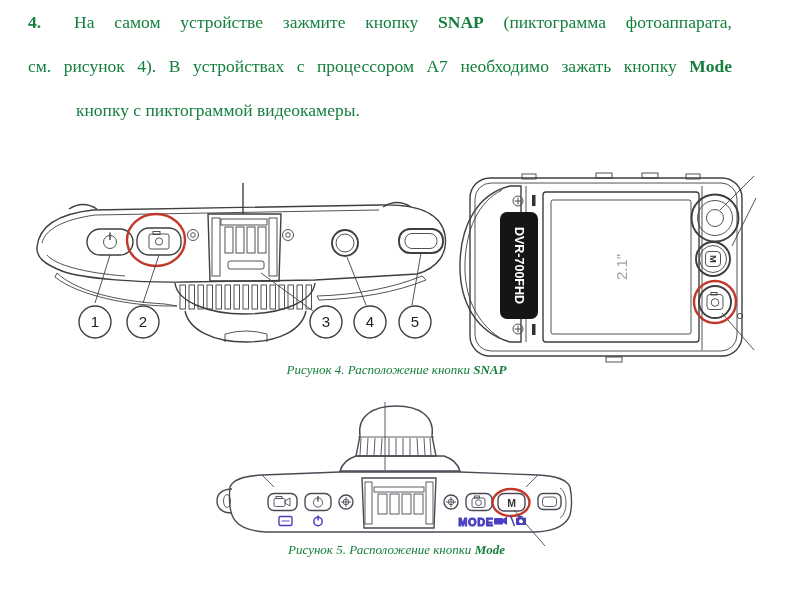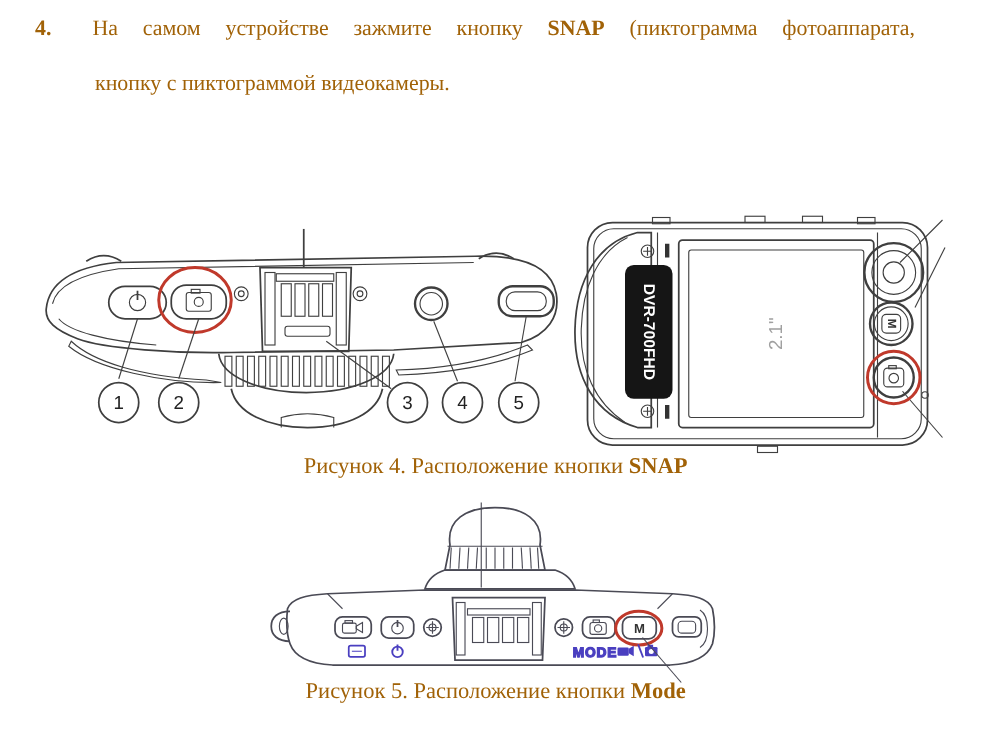--- a/index.html
+++ b/index.html
@@ -1,23 +1,23 @@
 <!DOCTYPE html>
 <html><head>
 <meta charset="utf-8">
 <style>
   html,body{margin:0;padding:0;background:#fff;}
   .page{position:relative;width:795px;height:594px;background:#ffffff;
-        font-family:"Liberation Serif",serif;color:#a16207;overflow:hidden;}
+        font-family:"Liberation Serif",serif;color:#15803d;overflow:hidden;}
   .para{position:absolute;left:28px;top:0;width:704px;font-size:17.5px;}
   .pline{height:44px;line-height:44px;text-align:justify;text-align-last:justify;}
   .pline.last{text-align-last:left;margin-left:48px;}
   .num{display:inline-block;width:46px;font-weight:bold;}
   b{font-weight:bold;}
-  .caption{position:absolute;left:0;width:793px;text-align:center;font-size:18px;}
+  .caption{position:absolute;left:0;width:793px;text-align:center;font-size:13px;font-style:italic;}
   #cap4{top:362px;}
   #cap5{top:542px;}
   svg{position:absolute;}
   #fig4L{left:25px;top:183px;}
   #fig4R{left:448px;top:170px;}
   #fig5{left:208px;top:398px;}
   .ln{fill:none;stroke:#3f3f3f;stroke-width:1.4;}
   .ln2{fill:none;stroke:#3f3f3f;stroke-width:1.9;}
   .thin{fill:none;stroke:#3f3f3f;stroke-width:0.9;}
   .bln{fill:none;stroke:#4a4a55;stroke-width:1.4;}
@@ -27,20 +27,21 @@
   .callout-num{font-family:"Liberation Sans",sans-serif;font-size:15px;fill:#222;}
   .sans{font-family:"Liberation Sans",sans-serif;}
 </style>
 </head>
 <body>
 
 <div class="page">
 
   <div class="para">
     <div class="pline"><span class="num">4.</span><span>На самом устройстве зажмите кнопку </span><b>SNAP</b><span> (пиктограмма фотоаппарата,</span></div>
+    <div class="pline"><span>см. рисунок 4). В устройствах с процессором А7 необходимо зажать кнопку </span><b>Mode</b></div>
     <div class="pline last"><span>кнопку с пиктограммой видеокамеры.</span></div>
   </div>
 
   <svg id="fig4L" width="430" height="178" viewBox="0 0 430 178">
     <g>
       <path class="ln" d="M 12,64 C 14,44 32,31 68,27 L 355,22 C 392,21 416,30 420,52 C 423,70 413,85 392,91 L 290,97 L 160,99 C 118,100 58,96 37,88 C 19,81 11,74 12,64 Z" fill="#fff"></path>
       <path class="thin" d="M 17,60 C 20,47 36,37 70,32 L 354,27"></path>
       <path class="thin" d="M 22,72 C 30,82 60,90 100,93"></path>
       <path class="ln" d="M 44,26 Q 58,17 72,26"></path>
       <path class="ln" d="M 358,24 Q 372,15 386,24"></path>

